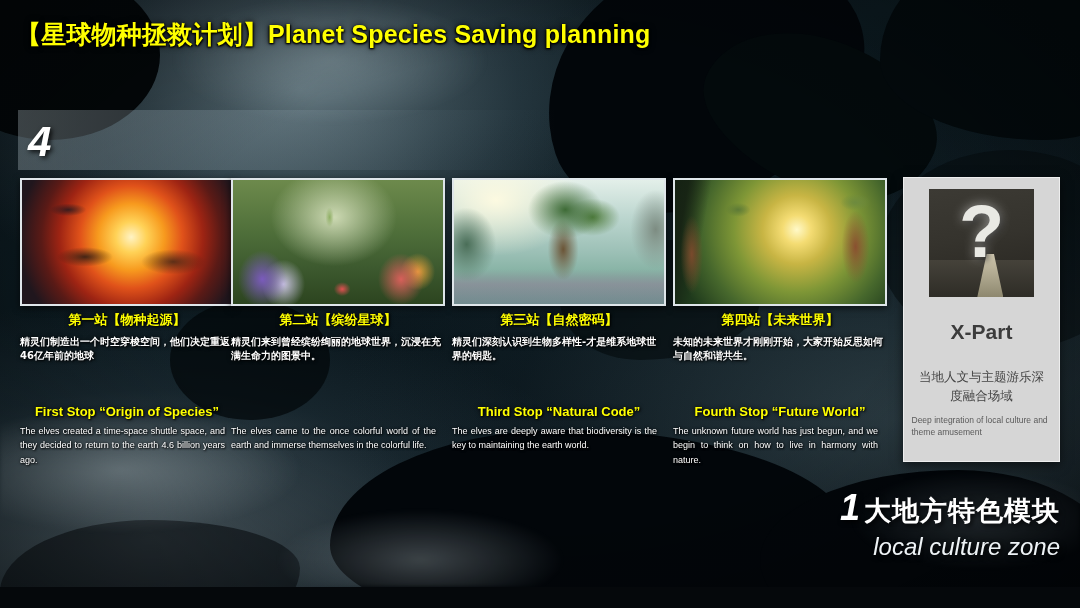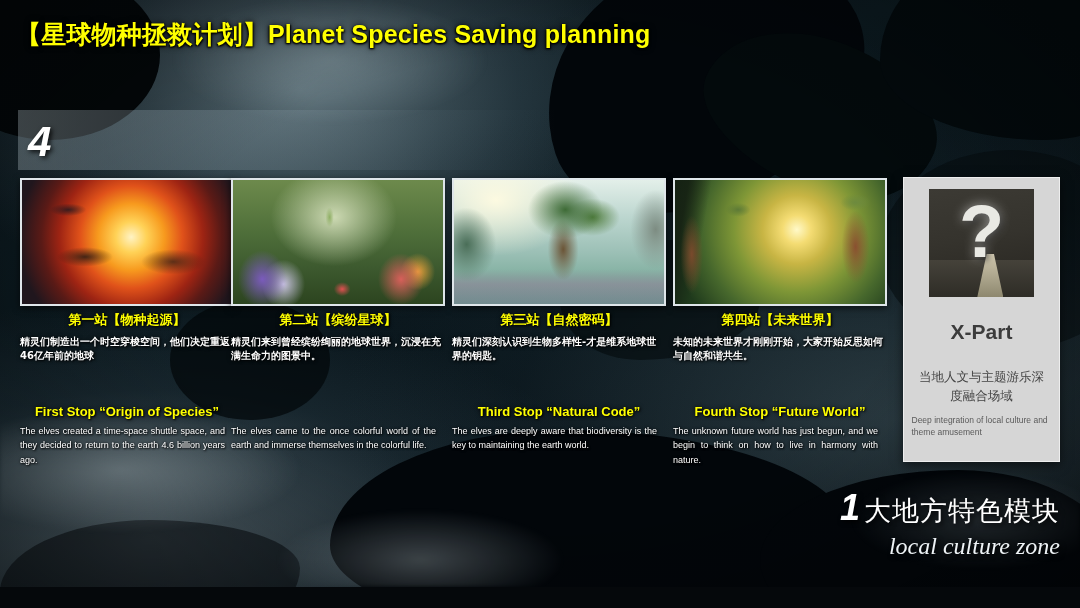--- a/index.html
+++ b/index.html
@@ -209,27 +209,26 @@
   }
 
   
   #bottom-callout{ position:absolute; right:20px; top:487px; z-index:6; text-align:right; }
   #bottom-callout .line1{ display:flex; align-items:baseline; justify-content:flex-end; white-space:nowrap; }
   #bottom-callout .num{
     font-size:36px; font-weight:bold; font-style:italic; color:#fff;
     text-shadow:2px 2px 5px rgba(0,0,0,.9);
   }
   #bottom-callout .cn{
-    font-size:27px; font-weight:normal; color:#fff; font-family:"DejaVu Sans",sans-serif;
+    font-size:27px; font-weight:bold; color:#fff; font-family:"DejaVu Sans",sans-serif;
     margin-left:4px; letter-spacing:1px; text-shadow:2px 2px 5px rgba(0,0,0,.9);
   }
   #bottom-callout .en{
     font-size:24px; font-style:italic; color:#eef3f6; margin-top:4px;
     text-shadow:2px 2px 5px rgba(0,0,0,.9);
-    font-family:Liberation Serif, serif;
   }
 </style>
 </head>
 <body>
 
 <div id="stage">
 
   <div class="bg-base"></div>
   <div class="blob b1"></div>
   <div class="blob b2"></div>

